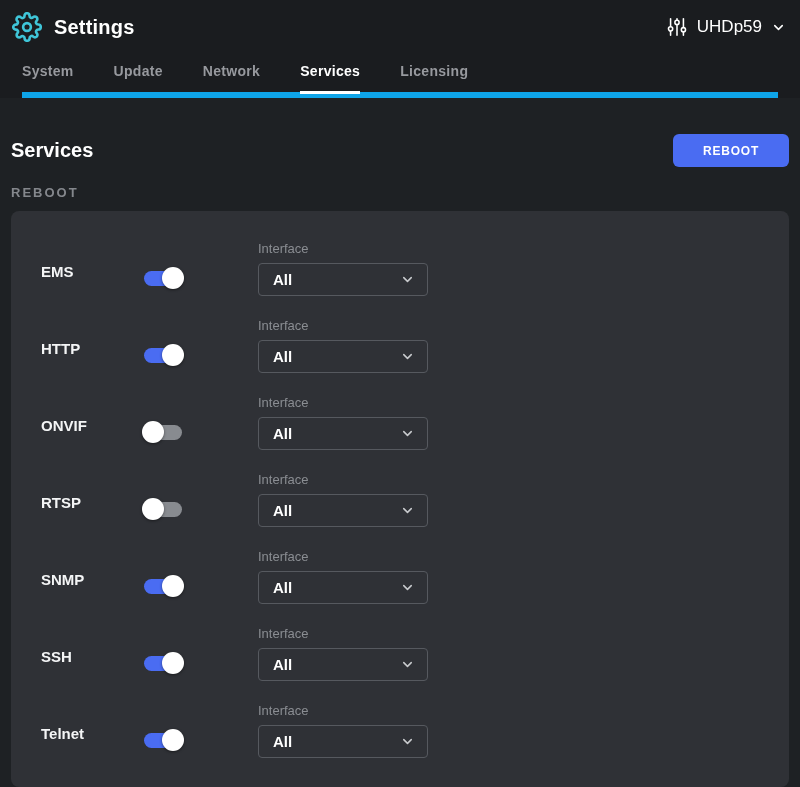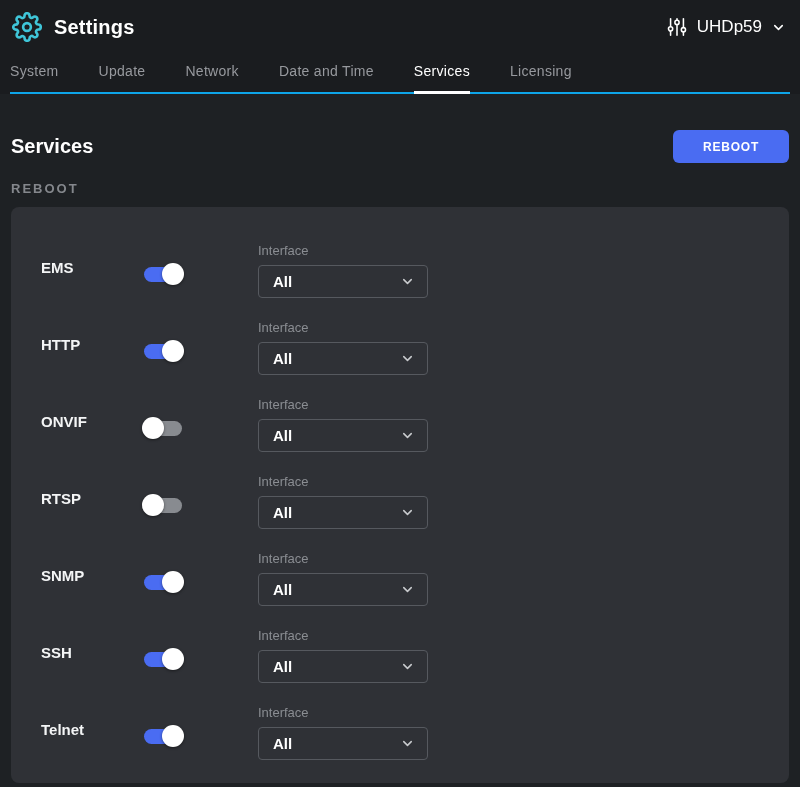--- a/index.html
+++ b/index.html
@@ -24,24 +24,25 @@
     padding:0 14px 0 11px;
   }
   .gear-wrap{width:32px;height:32px;margin-right:11px;display:flex;align-items:center;justify-content:center;}
   .app-title{font-size:20px;font-weight:700;letter-spacing:.2px;color:#fff;}
   .spacer{flex:1;}
   .device-selector{display:flex;align-items:center;gap:9px;cursor:pointer;}
   .device-name{font-size:17px;font-weight:500;color:#fff;}
   
   .tabs-outer{background:#1a1c1f;}
   .tabs{
-    margin:0 10px;
+    margin:0 22px;
     display:flex;
-    border-bottom:2px solid #0ea5e9;
+    border-bottom:6px solid #0ea5e9;
     padding-top:9px;
+    font-weight:bold;
   }
   .tab{
     margin-right:40px;
     padding-bottom:13px;
     font-size:14px;
     letter-spacing:.3px;
     color:#97999e;
     position:relative;
     cursor:pointer;
     white-space:nowrap;
@@ -101,21 +102,21 @@
   }
   .toggle .knob{
     position:absolute;top:-4px;left:-2px;
     width:22px;height:22px;border-radius:50%;
     background:#fff;
     box-shadow:0 1px 3px rgba(0,0,0,.45);
   }
   .toggle.on{background:var(--accent-blue);}
   .toggle.on .knob{left:auto;right:-2px;}
   
-  .field{position:absolute;left:247px;top:12px;}
+  .field{position:absolute;left:247px;top:6px;}
   .field-label{font-size:13px;color:#8a8d92;margin-bottom:7px;}
   .select{
     width:170px;height:33px;
     border:1px solid #56595f;border-radius:4px;
     display:flex;align-items:center;justify-content:space-between;
     padding:0 12px 0 14px;
     cursor:pointer;
   }
   .select-value{font-size:15px;font-weight:600;color:#fff;}
   svg{display:block;}
@@ -154,21 +155,20 @@
 
 <nav class="tabs-outer">
   <div class="tabs">
 
       <div class="tab">System</div>
 
       <div class="tab">Update</div>
 
       <div class="tab">Network</div>
 
-      <div class="tab">Date and Time</div>
 
       <div class="tab active">Services</div>
 
       <div class="tab">Licensing</div>
     </div>
 </nav>
 
 <main class="content">
   <div class="title-row">
     <h1 class="page-title">Services</h1>

